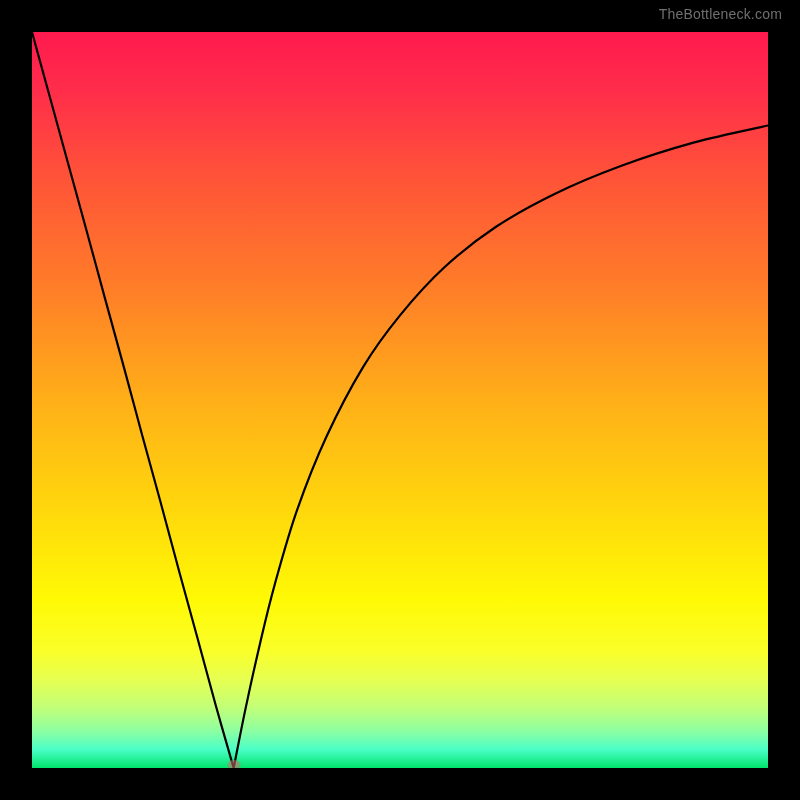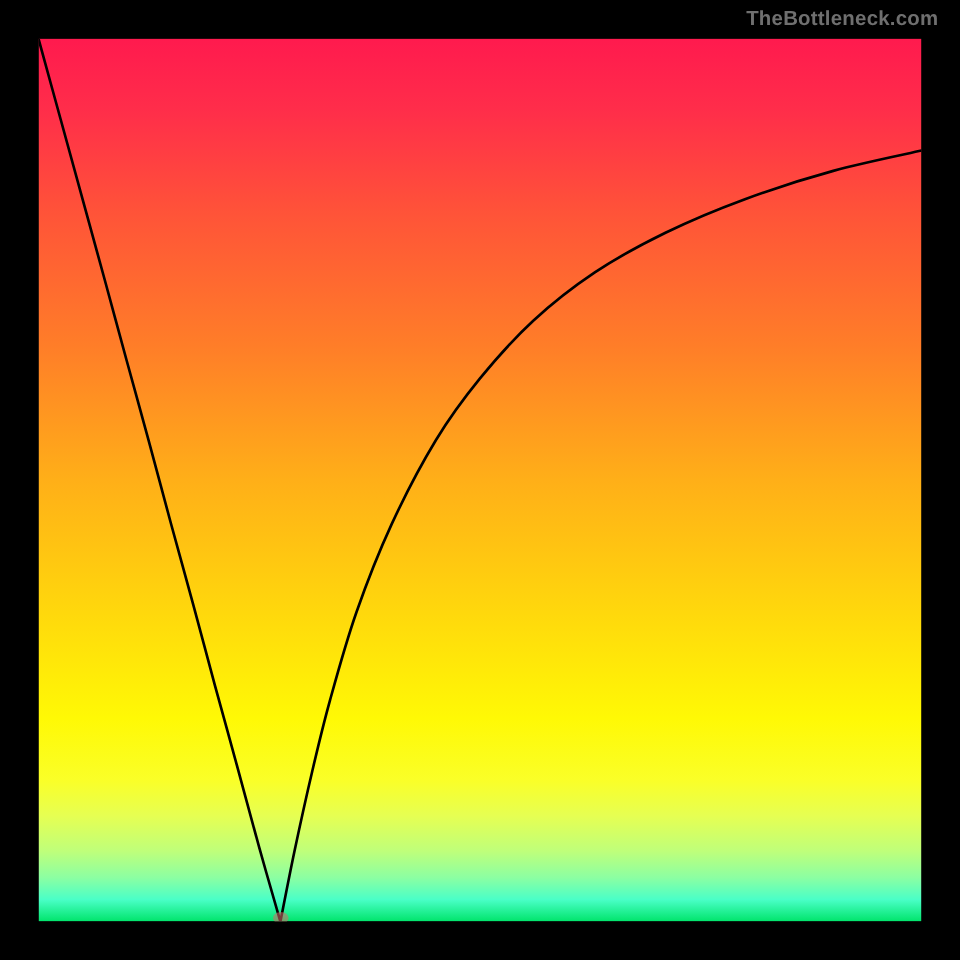--- a/index.html
+++ b/index.html
@@ -44,23 +44,23 @@
     width: 13px;
     height: 10px;
     border-radius: 50%;
     transform: translate(-50%, -50%);
     opacity: 0.55;
   }
   .watermark {
     position: absolute;
     top: 6px;
     right: 18px;
-    font-size: 17px;
+    font-size: 14px;
     color: #6f6f6f;
-    font-weight: 700;
+    font-weight: 400;
     letter-spacing: 0.2px;
     user-select: none;
   }
 </style>
 </head>
 <body>
 
 <div class="frame">
   <div class="plot-area">
     <svg class="gradient-bg" viewBox="0 0 736 736" preserveAspectRatio="none">

